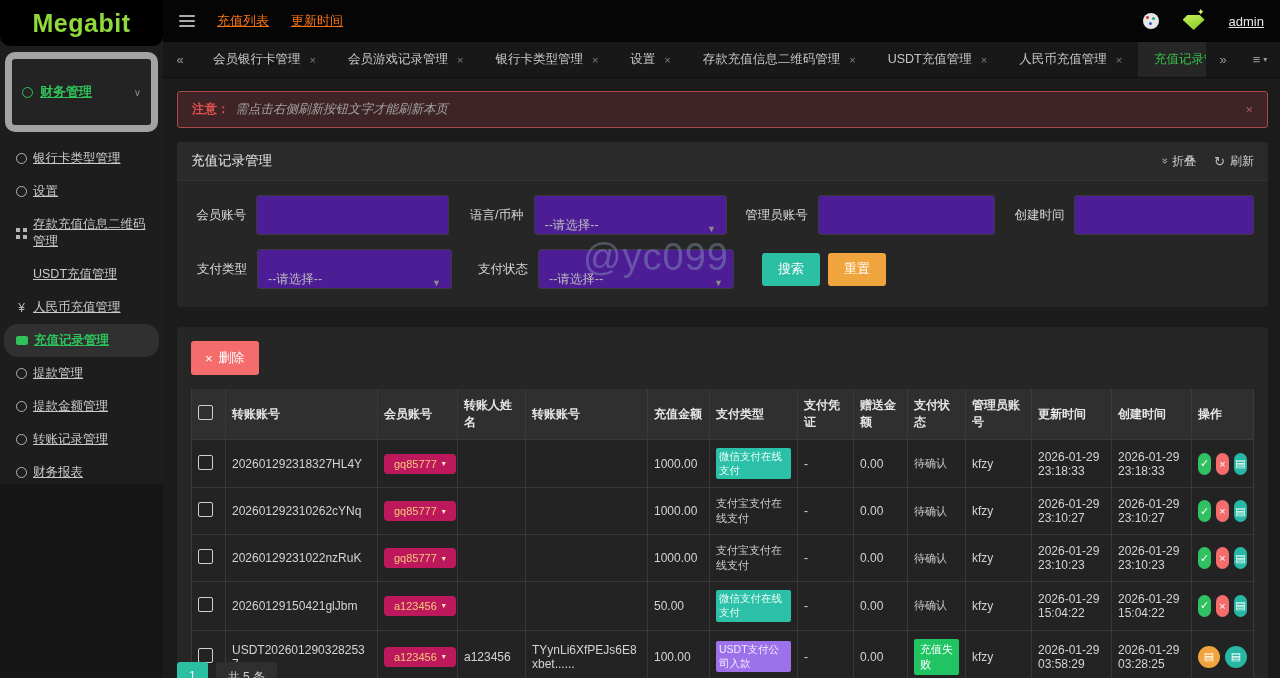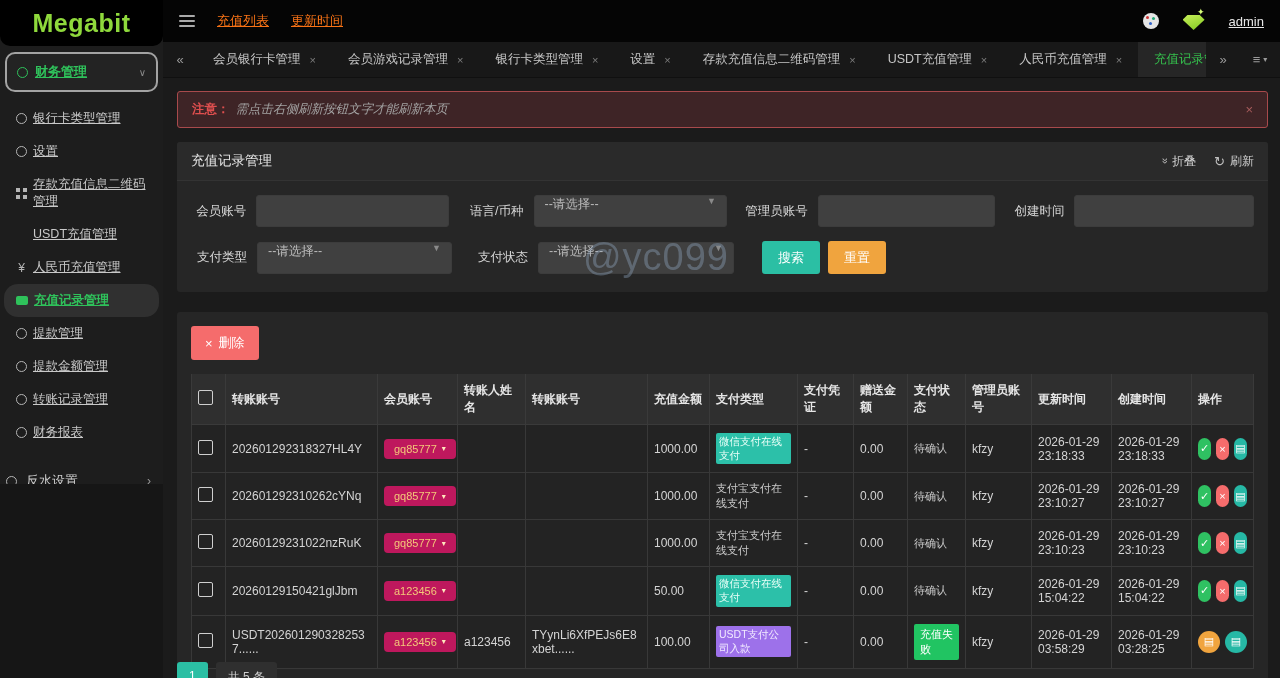--- a/index.html
+++ b/index.html
@@ -3,21 +3,21 @@
 <meta charset="utf-8">
 <style>
   * { margin:0; padding:0; box-sizing:border-box; }
   html,body { width:1280px; height:678px; overflow:hidden; background:#161616;
     font-family:"Liberation Sans","DejaVu Sans",sans-serif; color:#d8d8d8; }
 
   
   .sidebar { position:absolute; left:0; top:0; width:163px; height:484px; background:#1d1d1d; overflow:hidden; z-index:5; }
   .logo-box { height:46px; background:#000; display:flex; align-items:center; justify-content:center; border-radius:0 0 10px 10px; }
   .logo-text { color:#8fd93c; font-size:25px; font-weight:800; letter-spacing:.5px; }
-  .fin-group { margin:6px 5px; border:2px solid #a3a3a3; border-radius:10px; background:#232323; padding:9px 10px; display:flex; align-items:center; gap:7px; }
+  .fin-group { margin:6px 5px; border:7px solid #a3a3a3; border-radius:10px; background:#232323; padding:24px 10px; display:flex; align-items:center; gap:7px; }
   .fin-group .g-label { color:#2fc25b; font-size:13px; font-weight:bold; text-decoration:underline; flex:1; }
   .caret-down { color:#8a8a8a; font-size:10px; }
   .submenu { padding:4px 0 6px 0; }
   .submenu-item { display:flex; align-items:center; gap:6px; padding:8px 10px 8px 16px; font-size:12.5px; color:#c9c9c9; cursor:pointer; }
   .submenu-item .lbl { text-decoration:underline; }
   .submenu-item.active { background:#303030; border-radius:14px; margin:0 4px; padding-left:12px; }
   .submenu-item.active .lbl { color:#2fc25b; font-weight:bold; }
   .groups { padding-top:8px; }
   .group-item { display:flex; align-items:center; gap:9px; padding:9px 12px 9px 6px; font-size:13px; color:#cfcfcf; cursor:pointer; }
   .group-item .lbl { text-decoration:underline; flex:1; }
@@ -72,21 +72,21 @@
   .panel-hd { background:#2a2a2a; border-bottom:1px solid #333; padding:10px 14px; display:flex; align-items:center; border-radius:3px 3px 0 0; }
   .panel-hd .ttl { font-size:13.5px; color:#e8e8e8; flex:1; }
   .hd-link { color:#cfcfcf; font-size:12px; margin-left:18px; cursor:pointer; display:inline-flex; align-items:center; gap:5px; }
   .fold-ic { display:inline-block; transform:rotate(-90deg); font-size:11px; color:#bdbdbd; }
   .refresh-ic { font-size:13px; color:#bdbdbd; }
 
   .filter-body { padding:14px 14px 16px; }
   .f-row { display:flex; align-items:center; margin-bottom:14px; }
   .f-row:last-child { margin-bottom:2px; }
   .f-label { font-size:12.5px; color:#d6d6d6; text-align:right; padding-right:10px; white-space:nowrap; }
-  .f-input, .f-select { background:#404040; border:1px solid #3c3c3c; border-radius:3px; height:32px; color:#bdbdbd; font-size:12.5px; padding:0 10px; display:flex; align-items:flex-start; }
+  .f-input, .f-select { background:#4c1d95; border:1px solid #3c3c3c; border-radius:3px; height:40px; color:#bdbdbd; font-size:12.5px; padding:0 10px; display:flex; align-items:flex-end; }
   .f-select { justify-content:space-between; cursor:pointer; }
   .f-select .sel-caret { color:#8a8a8a; font-size:9px; }
   .btn { border:none; border-radius:3px; color:#fff; font-size:13px; padding:0 16px; height:33px; cursor:pointer; font-family:inherit; }
   .btn-search { background:#2bbfa4; }
   .btn-reset { background:#f0a43e; margin-left:8px; }
 
   .table-body { padding:14px 14px 60px; }
   .btn-del { background:#f56c6c; height:34px; padding:0 14px; display:inline-flex; align-items:center; gap:6px; }
   .btn-del .x { font-size:13px; }
 

